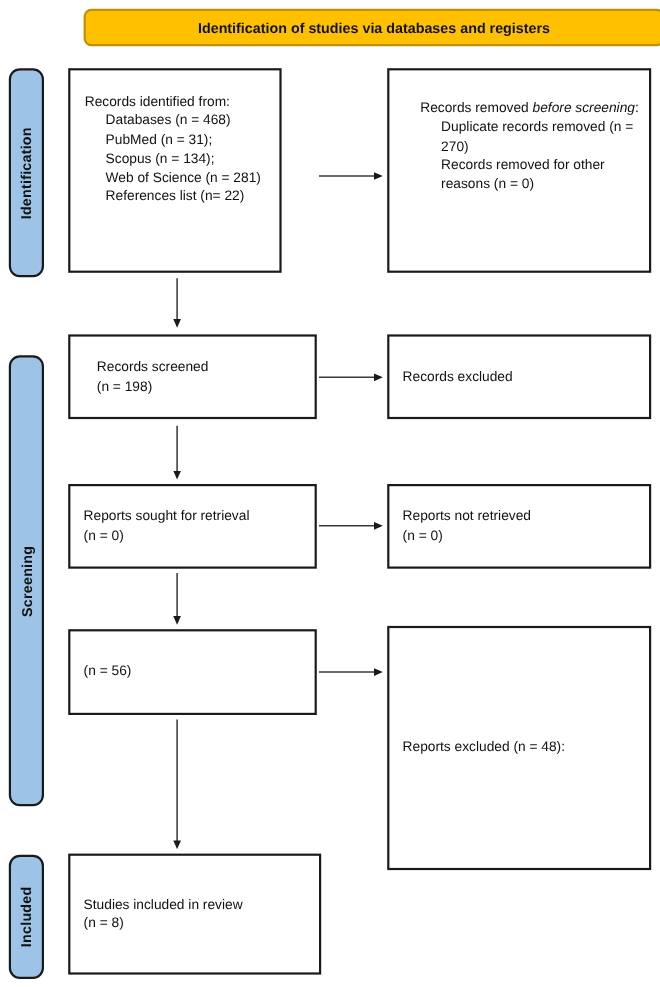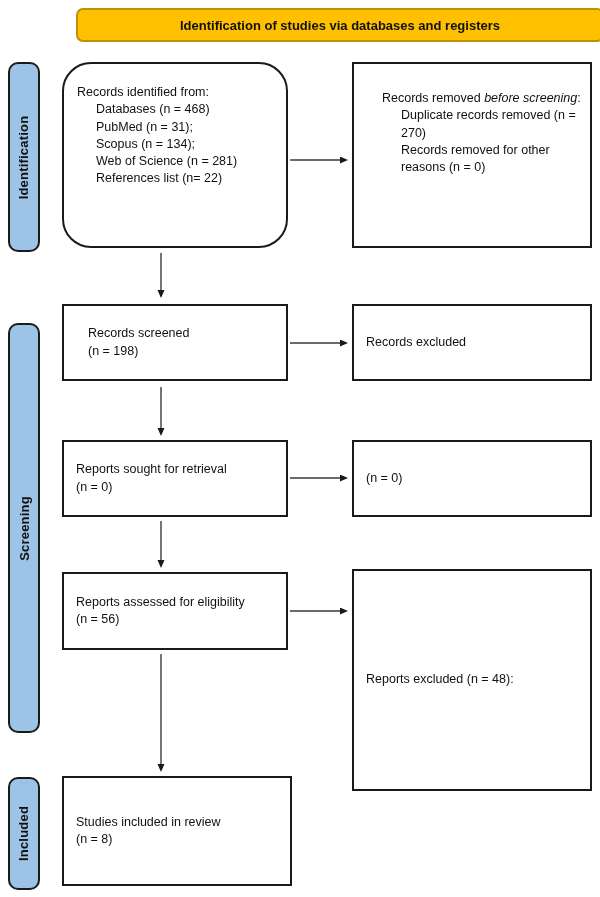--- a/index.html
+++ b/index.html
@@ -113,21 +113,21 @@
   <div class="stage" style="top:62px;height:190px;">
     <span class="vtext">Identification</span>
   </div>
   <div class="stage" style="top:323px;height:410px;">
     <span class="vtext">Screening</span>
   </div>
   <div class="stage" style="top:777px;height:113px;">
     <span class="vtext">Included</span>
   </div>
 
-  <div class="box list-box" style="left:62px;top:62px;width:226px;height:186px;border-radius:29px;">
+  <div class="box list-box" style="left:62px;top:62px;width:194px;height:186px;">
     <span class="line">Records identified from:</span>
     <span class="line indent">Databases (n = 468)</span>
     <span class="line indent">PubMed (n = 31);</span>
     <span class="line indent">Scopus (n = 134);</span>
     <span class="line indent">Web of Science (n = 281)</span>
     <span class="line indent">References list (n= 22)</span>
   </div>
 
   <div class="box list-box" style="left:352px;top:62px;width:240px;height:186px;padding-top:26px;padding-left:28px;">
     <span class="line"><span>Records removed </span><em>before screening</em><span>:</span></span>
@@ -143,25 +143,25 @@
   <div class="box two-line" style="left:352px;top:304px;width:240px;height:77px;">
     <span class="line">Records excluded</span>
   </div>
 
   <div class="box two-line" style="left:62px;top:440px;width:226px;height:77px;">
     <span class="line">Reports sought for retrieval</span>
     <span class="line">(n = 0)</span>
   </div>
 
   <div class="box two-line" style="left:352px;top:440px;width:240px;height:77px;">
+    <span class="line">Reports not retrieved</span>
     <span class="line">(n = 0)</span>
   </div>
 
   <div class="box two-line" style="left:62px;top:572px;width:226px;height:78px;">
-    <span class="line">Reports assessed for eligibility</span>
     <span class="line">(n = 56)</span>
   </div>
 
   <div class="box two-line" style="left:352px;top:569px;width:240px;height:222px;">
     <span class="line">Reports excluded (n = 48):</span>
   </div>
 
   <div class="box two-line" style="left:62px;top:776px;width:230px;height:110px;">
     <span class="line">Studies included in review</span>
     <span class="line">(n = 8)</span>

